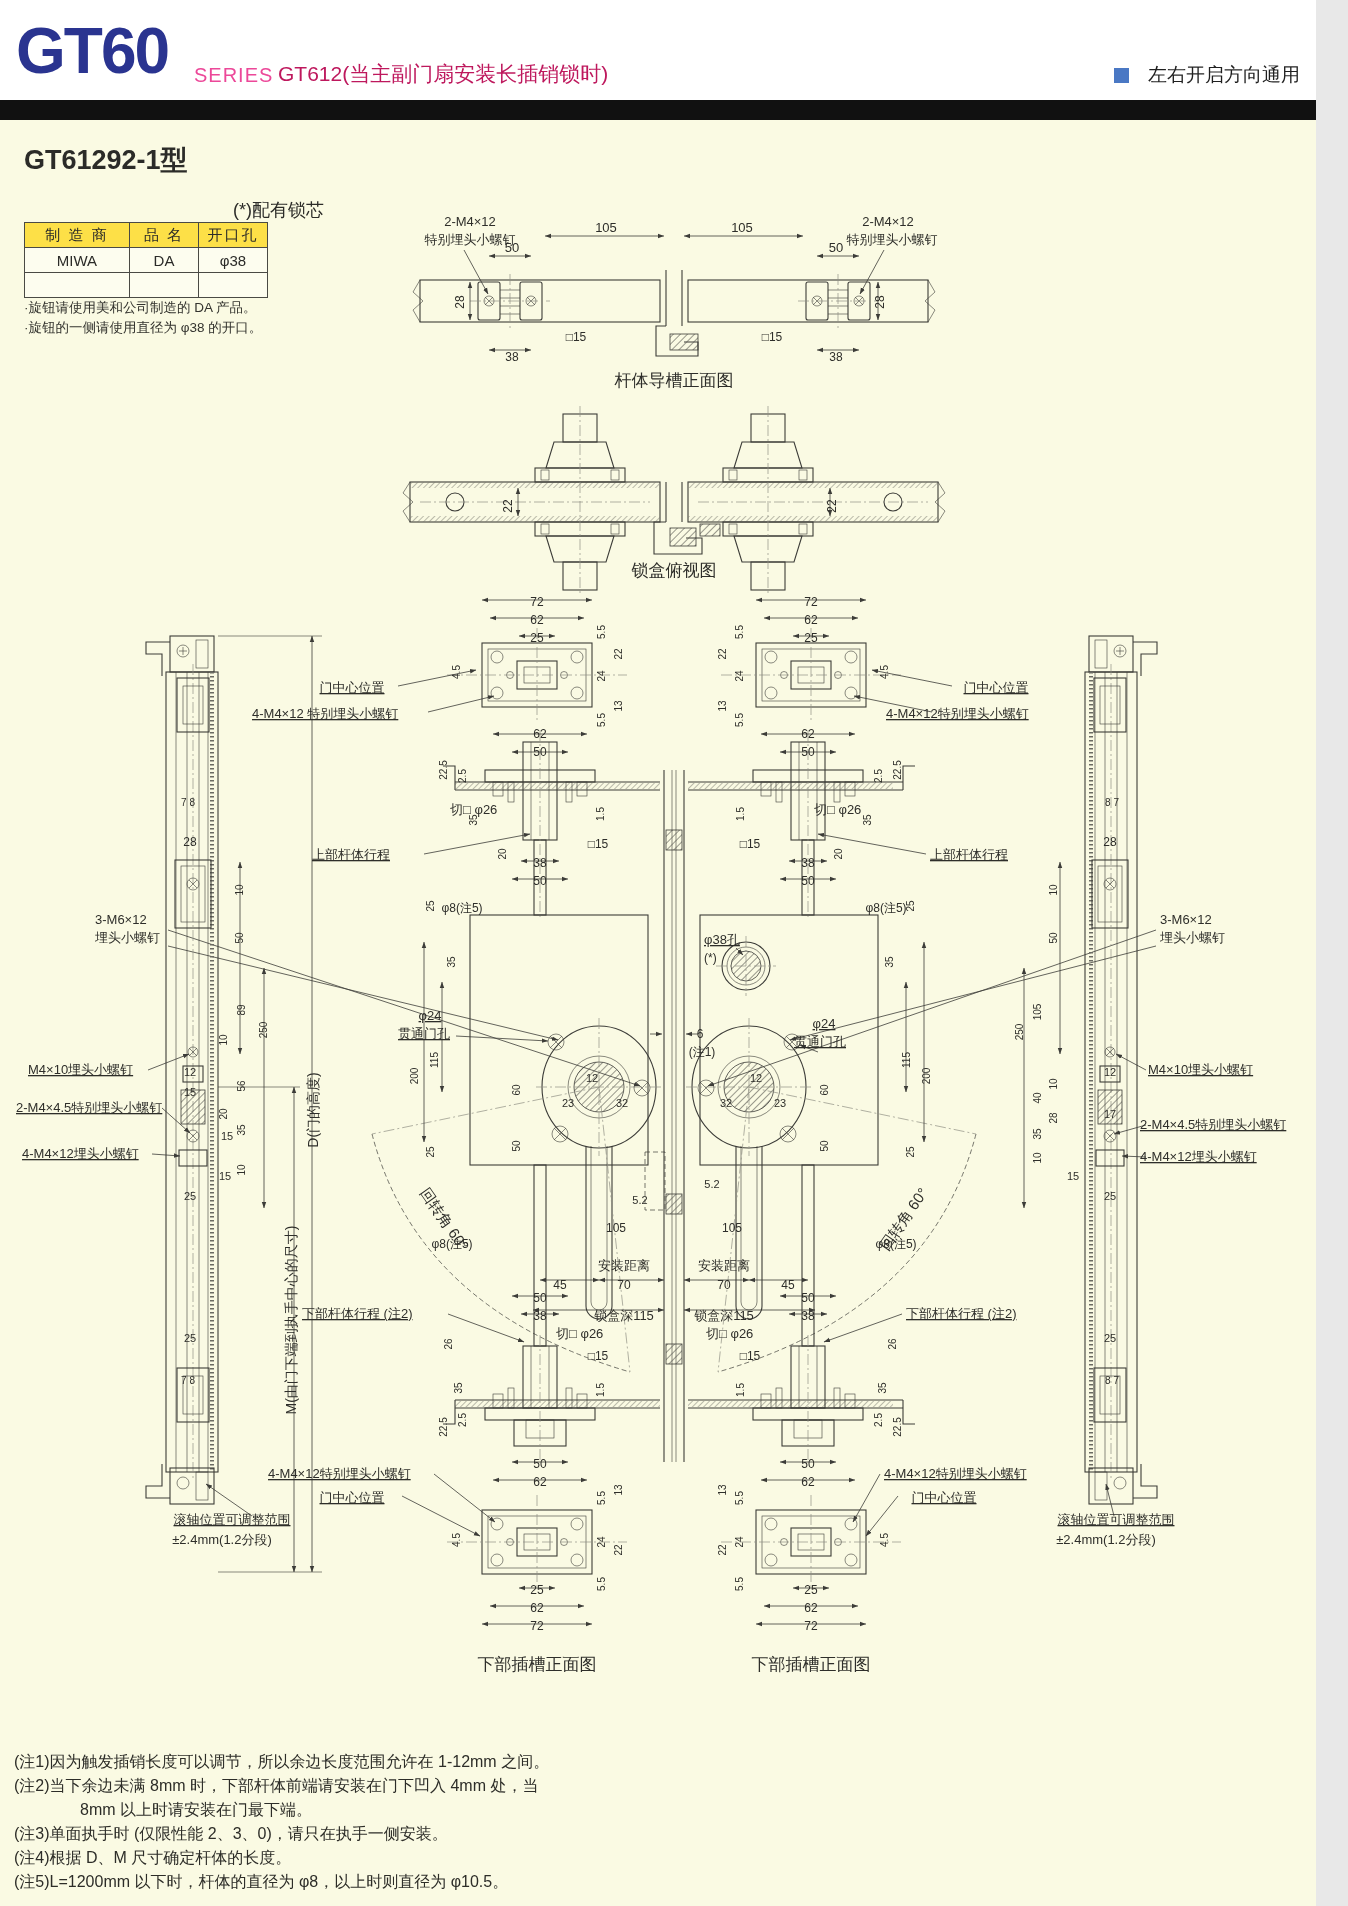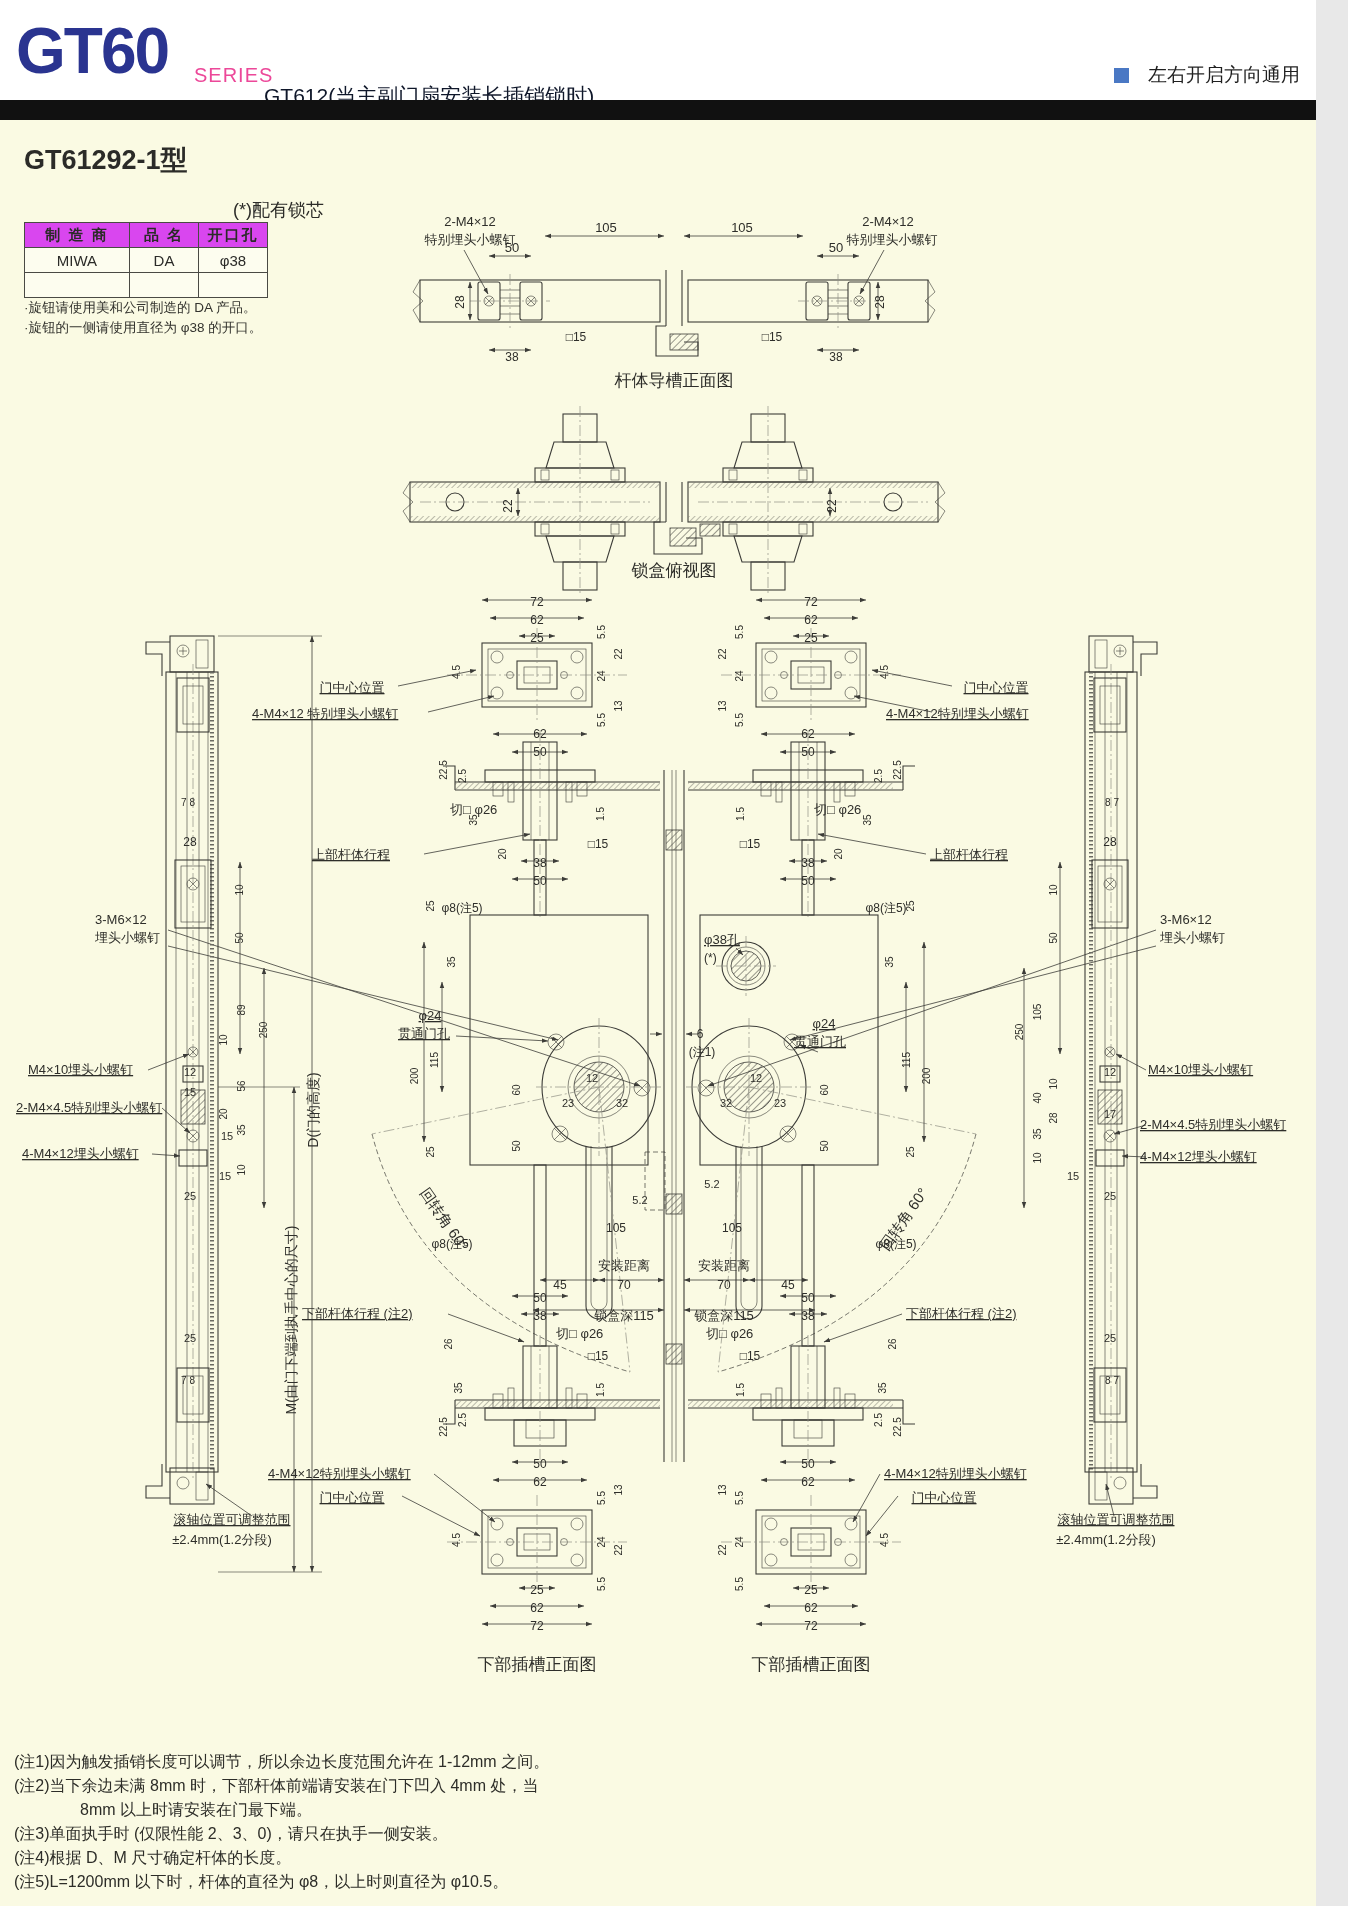--- a/index.html
+++ b/index.html
@@ -1,30 +1,30 @@
 <!DOCTYPE html>
 <html><head>
 <meta charset="utf-8">
 <style>
   html,body{margin:0;padding:0;background:#e8e8e8;}
   .page{position:relative;width:1316px;height:1906px;background:#fafae3;overflow:hidden;
         font-family:"Liberation Sans","DejaVu Sans",sans-serif;}
   .hdr{position:absolute;left:0;top:0;width:100%;height:100px;background:#ffffff;}
   .gt{position:absolute;left:16px;top:14px;font-size:64px;font-weight:bold;color:#2a3490;letter-spacing:-2px;}
   .serw{position:absolute;left:194px;top:64px;font-size:20px;color:#ec4899;letter-spacing:1px;}
-  .model{position:absolute;left:264px;top:60px;font-size:21px;color:#0f172a;margin-top:22px;}
+  .model{position:absolute;left:278px;top:60px;font-size:21px;color:#be185d;}
   .dir{position:absolute;right:16px;top:62px;font-size:19px;color:#1f1f1f;display:flex;align-items:center;gap:19px;}
   .dirsq{width:15px;height:15px;display:inline-block;}
   .bar{position:absolute;left:0;top:100px;width:100%;height:20px;}
   .ttl{position:absolute;left:24px;top:142px;font-size:27px;font-weight:bold;color:#2b2b28;}
   .cyl{position:absolute;left:24px;top:198px;width:300px;color:#2b2b28;}
   .cylcap{font-size:18px;font-weight:normal;text-align:right;}
   table.ct{border-collapse:collapse;background:#fdfdef;}
   table.ct th,table.ct td{border:1px solid #4a4a44;font-size:15px;text-align:center;padding:2px 6px;font-weight:normal;}
-  table.ct th{font-weight:bold;letter-spacing:2px;background:#d946ef;width:92px;}
+  table.ct th{font-weight:normal;letter-spacing:2px;background:#fde047;width:92px;}
   table.ct th+th{width:56px;}
   table.ct tr{height:25px;}
   .cylnotes{font-size:13.5px;line-height:1.5;color:#33332e;}
   .fnotes{position:absolute;left:14px;top:1750px;font-size:16px;line-height:1.5;color:#2d2d28;}
   .fn-indent{padding-left:66px;}
   svg{position:absolute;left:0;top:130px;}
   svg text{font-family:"Liberation Sans","DejaVu Sans",sans-serif;fill:#2e2e2a;}
   svg .u{text-decoration:underline;}
   .s1{stroke:#3c3c38;stroke-width:1.1;fill:none;}
   .s0{stroke:#3c3c38;stroke-width:0.6;fill:none;}

